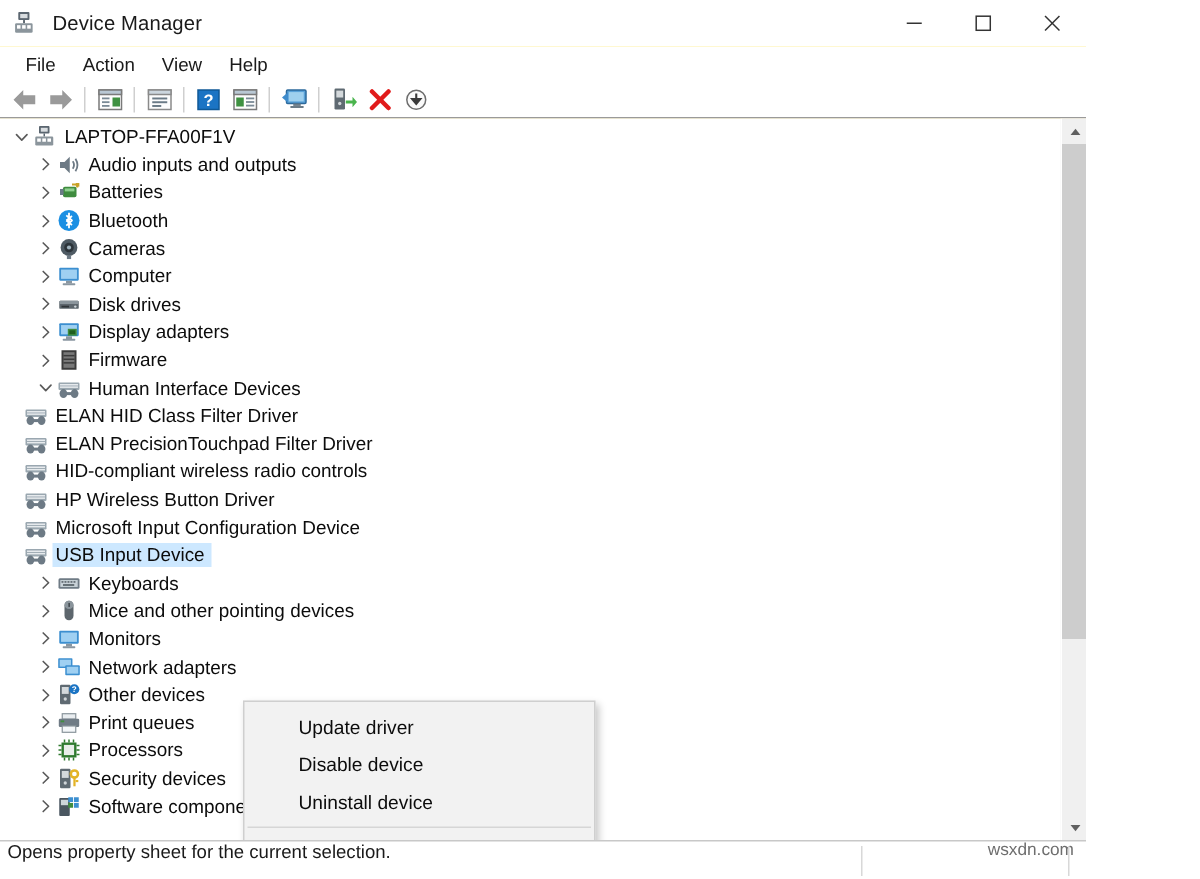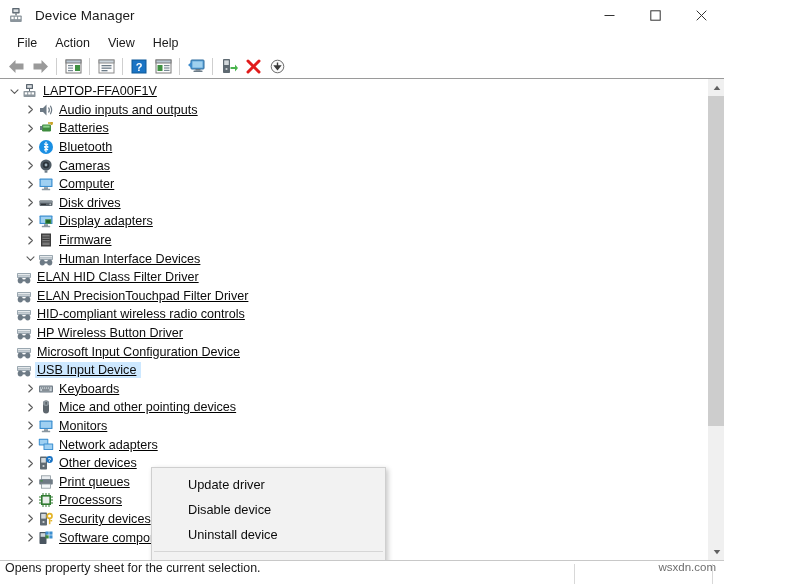--- a/index.html
+++ b/index.html
@@ -90,21 +90,20 @@
     position: relative;
     display: flex;
     overflow: hidden;
     background: #ffffff;
   }
   .tree {
     flex: 1 1 auto;
     position: relative;
     padding-top: 3px;
     overflow: hidden;
-    text-decoration: underline;
   }
   .row {
     height: 18.6px;
     display: flex;
     align-items: center;
     font-size: 12.6px;
     color: #0c0c0c;
     white-space: nowrap;
     position: relative;
   }
@@ -186,21 +185,21 @@
   .watermark {
     margin-left: auto;
     font-size: 11.5px;
     color: #6e6e6e;
     padding-right: 8px;
   }
 
   
   .ctxmenu {
     position: absolute;
-    left: 151px; top: 388px;
+    left: 162px; top: 388px;
     width: 235px;
     background: #f2f2f2;
     border: 1px solid #cfcfcf;
     box-shadow: 2px 2px 5px rgba(0,0,0,.22);
     padding: 4px 0 3px 0;
     z-index: 40;
   }
   .ctx-item {
     height: 25px;
     display: flex;

